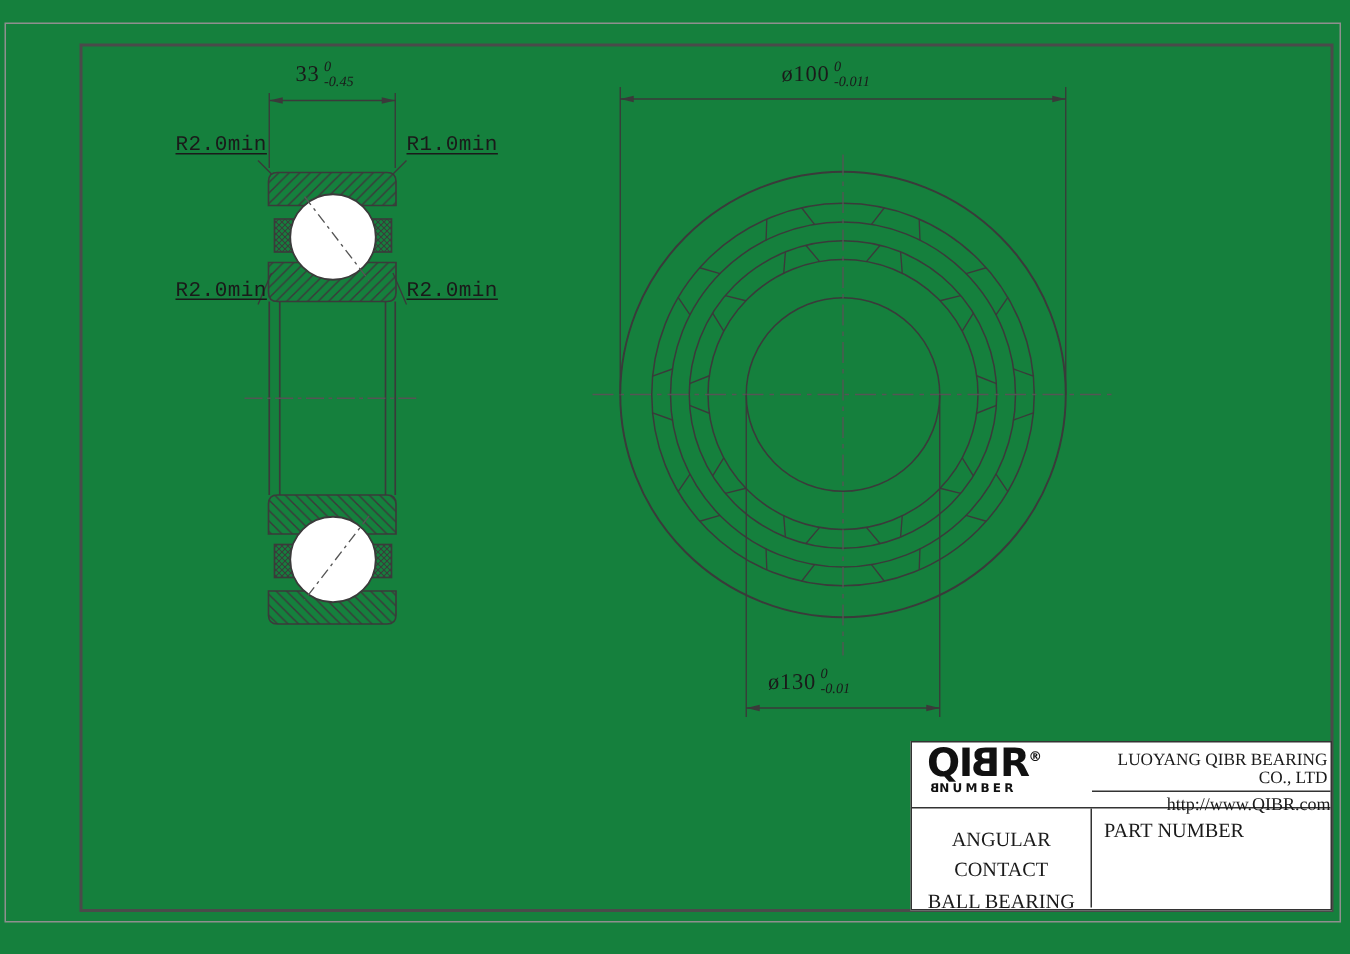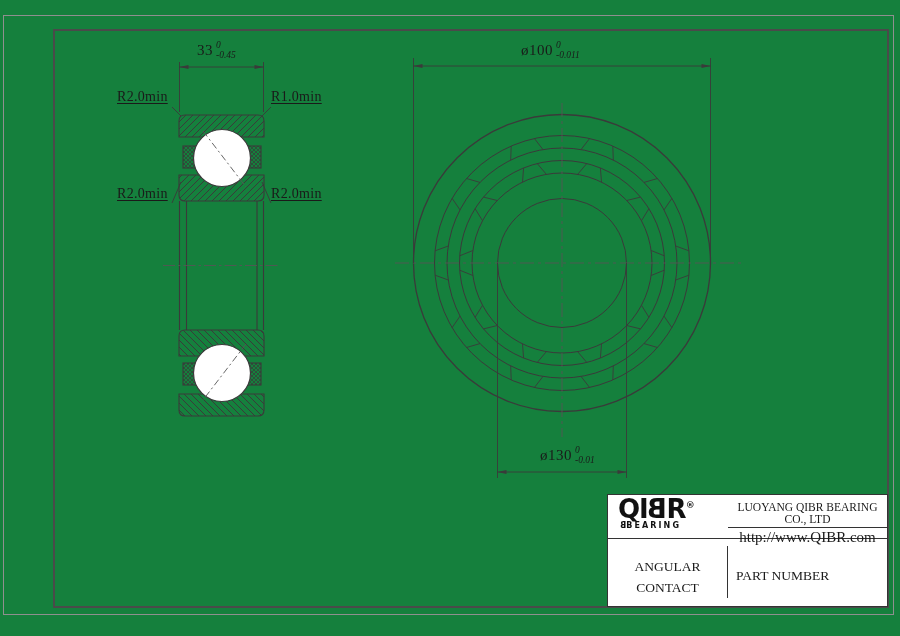--- a/index.html
+++ b/index.html
@@ -7,36 +7,36 @@
         font-family:"Liberation Serif","DejaVu Serif",serif;color:#1a1a1a;}
   #outer-frame{position:absolute;left:3px;top:15px;width:891px;height:600px;
         border:1.5px solid #8f8f8f;box-sizing:border-box;}
   #inner-frame{position:absolute;left:53px;top:29px;width:836px;height:579px;
         border:2px solid #4a4a4a;box-sizing:border-box;}
   svg{position:absolute;left:0;top:0;}
   .txt{position:absolute;white-space:nowrap;}
   .dim{font-size:15px;letter-spacing:.5px;}
   .dim .tol{display:inline-flex;flex-direction:column;font-size:9.5px;line-height:1.1;
         vertical-align:top;margin-left:3px;transform:translateY(-2px);letter-spacing:0;}
-  .rlabel{font-size:14px;text-decoration:underline;text-underline-offset:2px;letter-spacing:.3px;}
+  .rlabel{font-size:14px;text-decoration:underline;text-underline-offset:2px;letter-spacing:.3px;font-family:Liberation Mono, monospace;}
   
   #titleblock{position:absolute;left:607px;top:494px;width:281px;height:113px;
         border:1.6px solid #333;box-sizing:border-box;background:#fff;}
   .tb-top{height:44px;border-bottom:1.6px solid #333;box-sizing:border-box;display:flex;}
   .logo-cell{width:120px;padding:1px 0 0 10px;box-sizing:border-box;}
   .logo-main{font-family:"DejaVu Sans","Liberation Sans",sans-serif;font-weight:bold;
         font-size:26px;line-height:1.05;letter-spacing:-1px;color:#111;}
   .logo-main sup{font-size:9px;letter-spacing:0;vertical-align:super;}
   .logo-sub{font-family:"DejaVu Sans","Liberation Sans",sans-serif;font-weight:bold;
         font-size:8px;letter-spacing:2.1px;color:#111;margin-top:-2px;}
   .mirror{display:inline-block;transform:scaleX(-1);}
-  .company-cell{flex:1;text-align:center;padding-top:6px;}
+  .company-cell{flex:1;text-align:right;padding-top:6px;}
   .company{display:inline-block;font-size:11.5px;border-bottom:1px solid #333;padding:0 2px 2px 2px;}
-  .website{font-size:15px;margin-top:1px;}
-  .tb-bottom{display:flex;height:66px;align-items:center;}
+  .website{font-size:12px;margin-top:1px;}
+  .tb-bottom{display:flex;height:66px;}
   .product-cell{width:120px;border-right:1.6px solid #333;box-sizing:border-box;
         text-align:center;padding-top:11px;font-size:13.5px;line-height:1.5;}
   .pn-cell{flex:1;padding:7px 12px 0 8px;}
   .pn-label{font-size:13.5px;}
   .pn-value{font-size:15.5px;margin:7px 0 0 26px;letter-spacing:.5px;}
 </style>
 </head>
 <body>
 
 <div id="page">
@@ -139,40 +139,41 @@
   <div class="txt rlabel" style="left:117px;top:186px;">R2.0min</div>
   <div class="txt rlabel" style="left:271px;top:186px;">R2.0min</div>
 
   <div class="txt dim" style="left:521px;top:42px;">
     <span>ø</span><span>100</span><span class="tol">
         <i>0</i>
         <i>-0.011</i>
       </span>
   </div>
 
-  <div class="txt dim" style="left:540px;top:447px;">
+  <div class="txt dim" style="left:512px;top:447px;">
     <span>ø</span><span>130</span><span class="tol">
         <i>0</i>
         <i>-0.01</i>
       </span>
   </div>
 
   <div id="titleblock">
     <div class="tb-top">
       <div class="logo-cell">
         <div class="logo-main"><span>QI</span><span class="mirror">B</span><span>R</span><sup>®</sup></div>
-        <div class="logo-sub"><span class="mirror">B</span><span>BEARING</span></div>
+        <div class="logo-sub"><span class="mirror">B</span><span>NUMBER</span></div>
       </div>
       <div class="company-cell">
         <div class="company">LUOYANG QIBR BEARING CO., LTD</div>
         <div class="website">http://www.QIBR.com</div>
       </div>
     </div>
     <div class="tb-bottom">
       <div class="product-cell">
         <div>ANGULAR CONTACT</div>
+        <div>BALL BEARING</div>
       </div>
       <div class="pn-cell">
         <div class="pn-label">PART NUMBER</div>
       </div>
     </div>
   </div>
 </div>
 
 </body></html>

